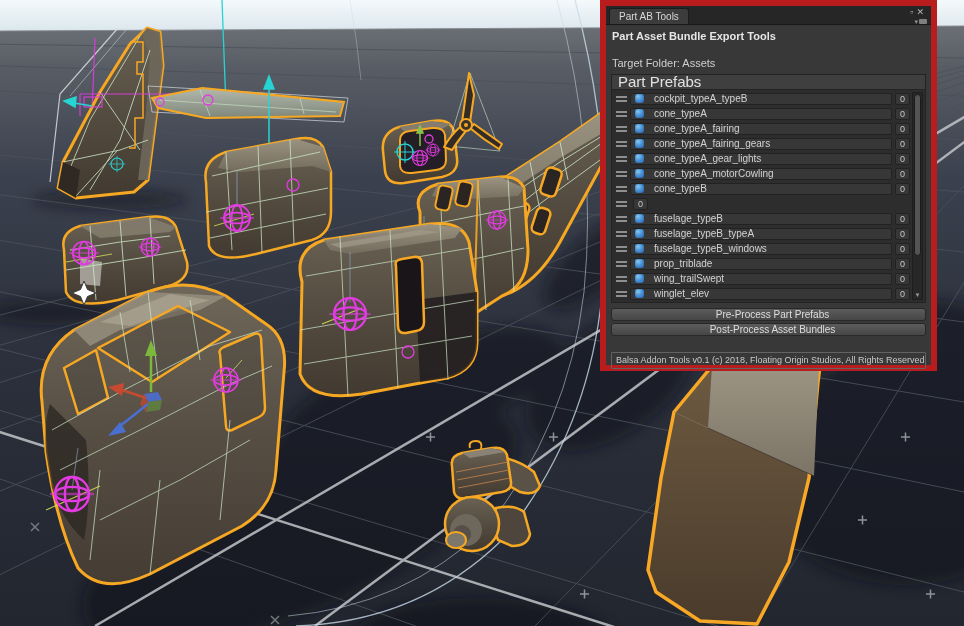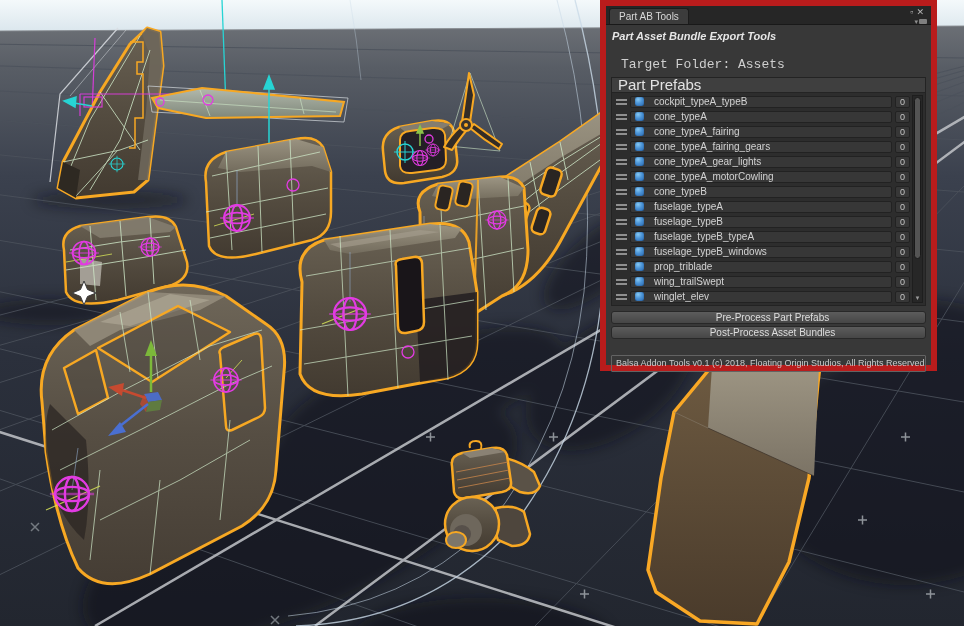--- a/index.html
+++ b/index.html
@@ -20,22 +20,22 @@
   .tabbar{position:relative;height:18px;background:#262626;border-bottom:1px solid #191919;}
   .tab{
     position:absolute;left:3px;top:2px;height:15px;line-height:15px;
     background:#3c3c3c;border:1px solid #1c1c1c;border-bottom:none;
     border-radius:3px 3px 0 0;padding:0 9px;font-size:10px;color:#d8d8d8;
   }
   .win-icons{position:absolute;right:4px;top:1px;font-size:9px;color:#b5b5b5;letter-spacing:3px;}
   .pane-menu{position:absolute;right:4px;top:12px;font-size:7px;color:#8f8f8f;}
   .pane-menu .sq{display:inline-block;width:8px;height:5px;background:#7f7f7f;border-radius:1px;margin-left:1px;}
   .panel-body{position:relative;padding:3px 5px 0 5px;}
-  .p-title{font-weight:bold;font-size:11px;color:#e6e6e6;margin:2px 0 0 1px;font-style:italic;}
-  .p-target{font-size:13px;color:#cfcfcf;margin:15px 0 5px 10px;font-family:Liberation Mono, monospace;}
+  .p-title{font-weight:bold;font-size:11px;color:#e6e6e6;margin:2px 0 0 1px;}
+  .p-target{font-size:11px;color:#cfcfcf;margin:15px 0 5px 1px;}
   .btn{
     display:block;width:100%;box-sizing:border-box;height:13px;
     background:linear-gradient(#5c5c5c,#464646);
     border:1px solid #282828;border-radius:3px;color:#dedede;
     font-size:10px;line-height:11px;text-align:center;
     font-family:"Liberation Sans",sans-serif;padding:0;cursor:default;
   }
   .listbox{
     margin-top:5px;position:relative;height:229px;
     background:#2d2d2d;border:1px solid #232323;box-sizing:border-box;
@@ -494,24 +494,20 @@
     <span class="handle"></span>
     <span class="fld fname">
       <span class="picon"></span>
       <span class="pname">cone_typeB</span>
     </span>
     <span class="fld num">0</span>
   </div>
 
   <div class="row">
     <span class="handle"></span>
-    <span class="fld fname">
-      <span class="picon"></span>
-      <span class="pname">fuselage_typeA</span>
-    </span>
     <span class="fld num">0</span>
   </div>
 
   <div class="row">
     <span class="handle"></span>
     <span class="fld fname">
       <span class="picon"></span>
       <span class="pname">fuselage_typeB</span>
     </span>
     <span class="fld num">0</span>

